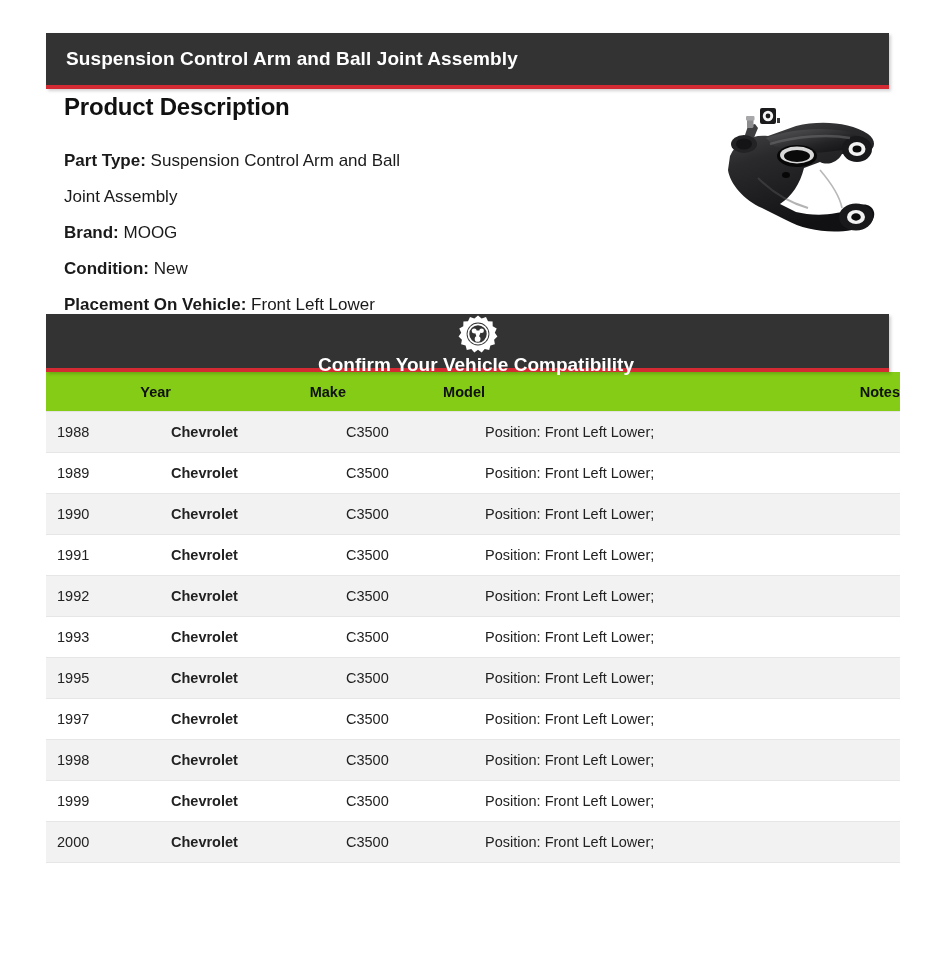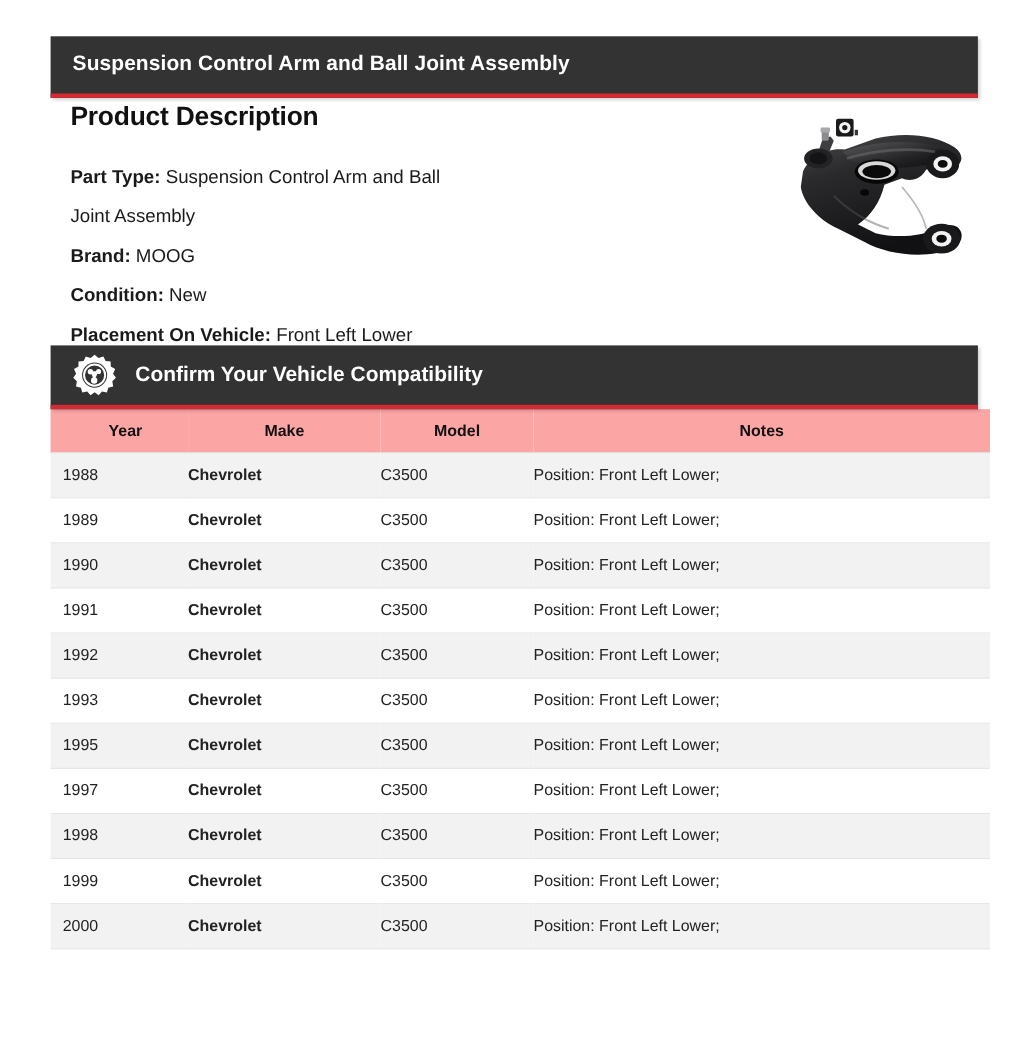--- a/index.html
+++ b/index.html
@@ -97,20 +97,21 @@
     width: 843px;
   }
   .compat-header {
     position: relative;
     height: 54px;
     background: #333333;
     border-bottom: 4px solid #d42a34;
     display: flex;
     align-items: center;
     box-shadow: 2px 2px 3px rgba(0,0,0,0.18);
+    flex-direction: column;
   }
   .gear-icon {
     margin-left: 20px;
     width: 40px;
     height: 40px;
     flex: 0 0 40px;
     display: block;
   }
   .gear-icon svg { display: block; }
   .compat-title {
@@ -123,26 +124,26 @@
 
   
   .fitment-table {
     width: 843px;
     border-collapse: collapse;
     table-layout: fixed;
     background: #ffffff;
     font-size: 14.5px;
   }
   .fitment-table th {
-    text-align: center;
+    text-align: right;
     font-weight: bold;
     font-size: 14.5px;
     color: #111111;
     padding: 12px 0 11px 0;
-    background: #fca5a5;
+    background: #84cc16;
     border-bottom: 1px solid #e3e3e3;
   }
   .fitment-table td {
     text-align: left;
     color: #222222;
     padding: 12px 0 12px 0;
     border-bottom: 1px solid #e6e6e6;
   }
   .fitment-table tbody tr:nth-child(odd) td {
     background: #f2f2f2;

